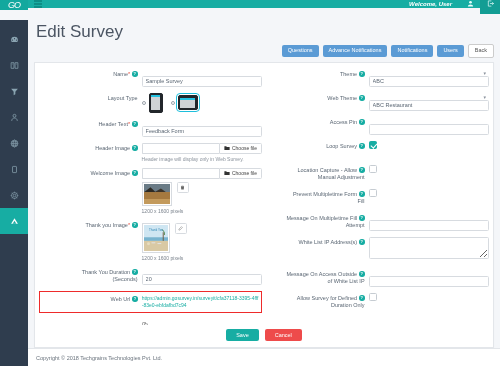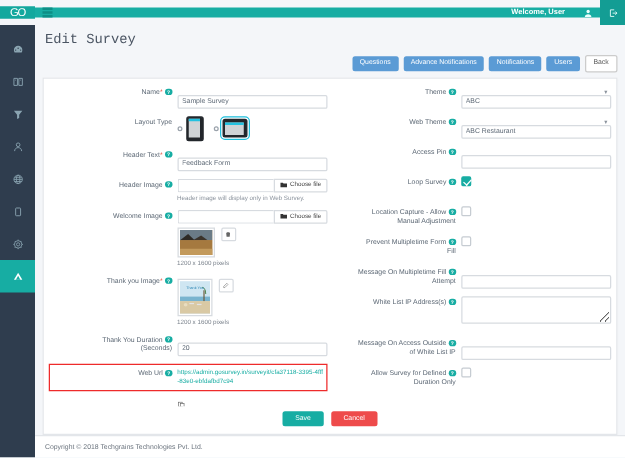--- a/index.html
+++ b/index.html
@@ -6,21 +6,21 @@
   html, body {
     margin: 0; padding: 0;
     width: 500px; height: 366px;
     overflow: hidden;
     font-family: "Liberation Sans", sans-serif;
     background: #f4f6f9;
   }
   .app { position: relative; width: 500px; height: 366px; display: flex; flex-direction: column; }
 
   
-  .topbar { height: 20px; display: flex; align-items: center; flex: 0 0 auto; }
+  .topbar { height: 20px; display: flex; align-items: flex-start; flex: 0 0 auto; font-style: italic; }
   .brand {
     width: 28px; background: #13a89e; color: #fff;
     display: flex; align-items: center; justify-content: center;
     font-size: 9px; letter-spacing: -1px;
   }
   .topbar-main {
     flex: 1; background: #17ada3; display: flex; align-items: center;
     padding: 0 4px; position: relative;
   }
   .hamburger { width: 14px; display: flex; flex-direction: column; gap: 1.5px; cursor: pointer; padding-left: 2px;}
@@ -52,21 +52,21 @@
   .side-item.active { background: #17ada3; color: #ffffff; }
   .side-item svg { display:block; }
 
   
   .content { flex: 1; display: flex; flex-direction: column; min-width: 0; background: #f4f6f9; }
 
   .page-head {
     height: 24px; display: flex; align-items: center; flex: 0 0 auto;
     padding: 0 8px; background: #f4f6f9;
   }
-  .page-title { font-size: 11px; color: #4b5563; font-weight: 400; font-family: Liberation Mono, monospace; }
+  .page-title { font-size: 17px; color: #4b5563; font-weight: 400; }
 
   .btnbar {
     flex: 0 0 auto; display: flex; justify-content: flex-end; align-items: center;
     gap: 4px; padding: 0 6px 4px 6px;
   }
   .btn {
     font-size: 5.5px; color: #fff; background: #5b9bd5; border: none;
     border-radius: 2px; padding: 3px 6px; cursor: pointer; white-space: nowrap;
     line-height: 1; font-family: "Liberation Sans", sans-serif;
   }

